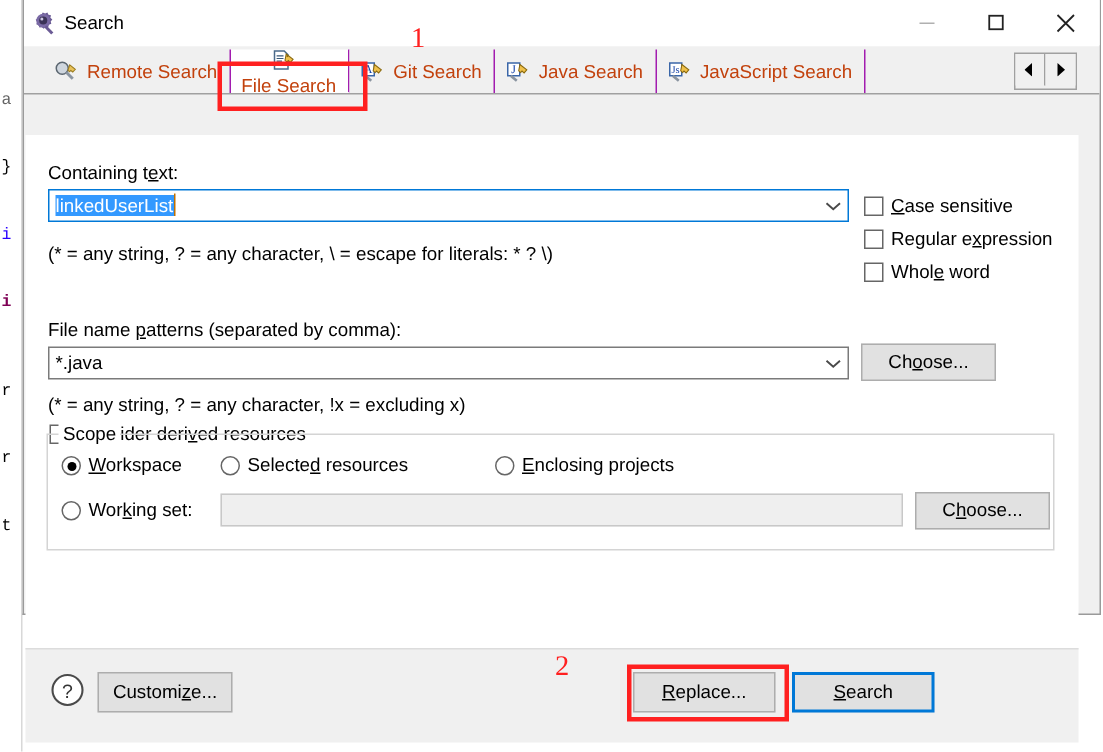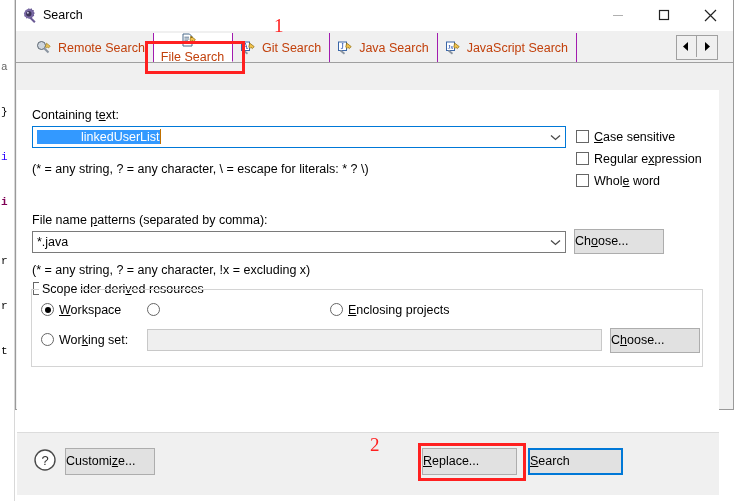--- a/index.html
+++ b/index.html
@@ -180,21 +180,20 @@
     padding-left: 4px;
     font-size: 12.5px;
     line-height: 18px;
     color: #000;
     white-space: nowrap;
     overflow: hidden;
   }
   .combo-text .sel {
     background: #3399ff;
     color: #ffffff;
-    padding-left: 44px;
   }
   .caret {
     display: inline-block;
     width: 1px;
     height: 15px;
     background: #c07000;
     vertical-align: -3px;
     margin-left: 0px;
   }
   .combo-arrow {
@@ -203,21 +202,21 @@
     height: 100%;
     display: flex;
     align-items: center;
     justify-content: center;
   }
 
   
   .chkrow, .radrow {
     position: absolute;
     display: flex;
-    align-items: flex-start;
+    align-items: flex-end;
     white-space: nowrap;
     font-size: 12.5px;
   }
   .box {
     width: 13px; height: 13px;
     border: 1px solid #666666;
     background: #ffffff;
     box-sizing: border-box;
     margin-right: 5px;
     flex: 0 0 auto;
@@ -261,21 +260,21 @@
   .btn {
     position: absolute;
     box-sizing: border-box;
     background: #e1e1e1;
     border: 1px solid #adadad;
     font-family: "Liberation Sans", sans-serif;
     font-size: 12.5px;
     color: #000;
     cursor: default;
     padding: 0;
-    text-align: left;
+    text-align: center;
     line-height: 1;
   }
   .btn.default {
     border: 2px solid #0078d7;
     background: #e1e1e1;
   }
 
   .ro-field {
     position: absolute;
     box-sizing: border-box;
@@ -498,20 +497,21 @@
 
     <div id="scope-group"></div>
     <span id="scope-legend">Scope</span>
 
     <div class="radrow" style="left:24px; top:213px;">
       <span class="radio checked"></span>
       <span><u>W</u>orkspace</span>
     </div>
     <div class="radrow" style="left:130px; top:213px;">
       <span class="radio"></span>
+      <span>Selecte<u>d</u> resources</span>
     </div>
     <div class="radrow" style="left:277px; top:213px;padding-left:36px;">
       <span class="radio"></span>
       <span><u>E</u>nclosing projects</span>
     </div>
     <div class="radrow" style="left:24px; top:243px;">
       <span class="radio"></span>
       <span>Wor<u>k</u>ing set:</span>
     </div>
 

